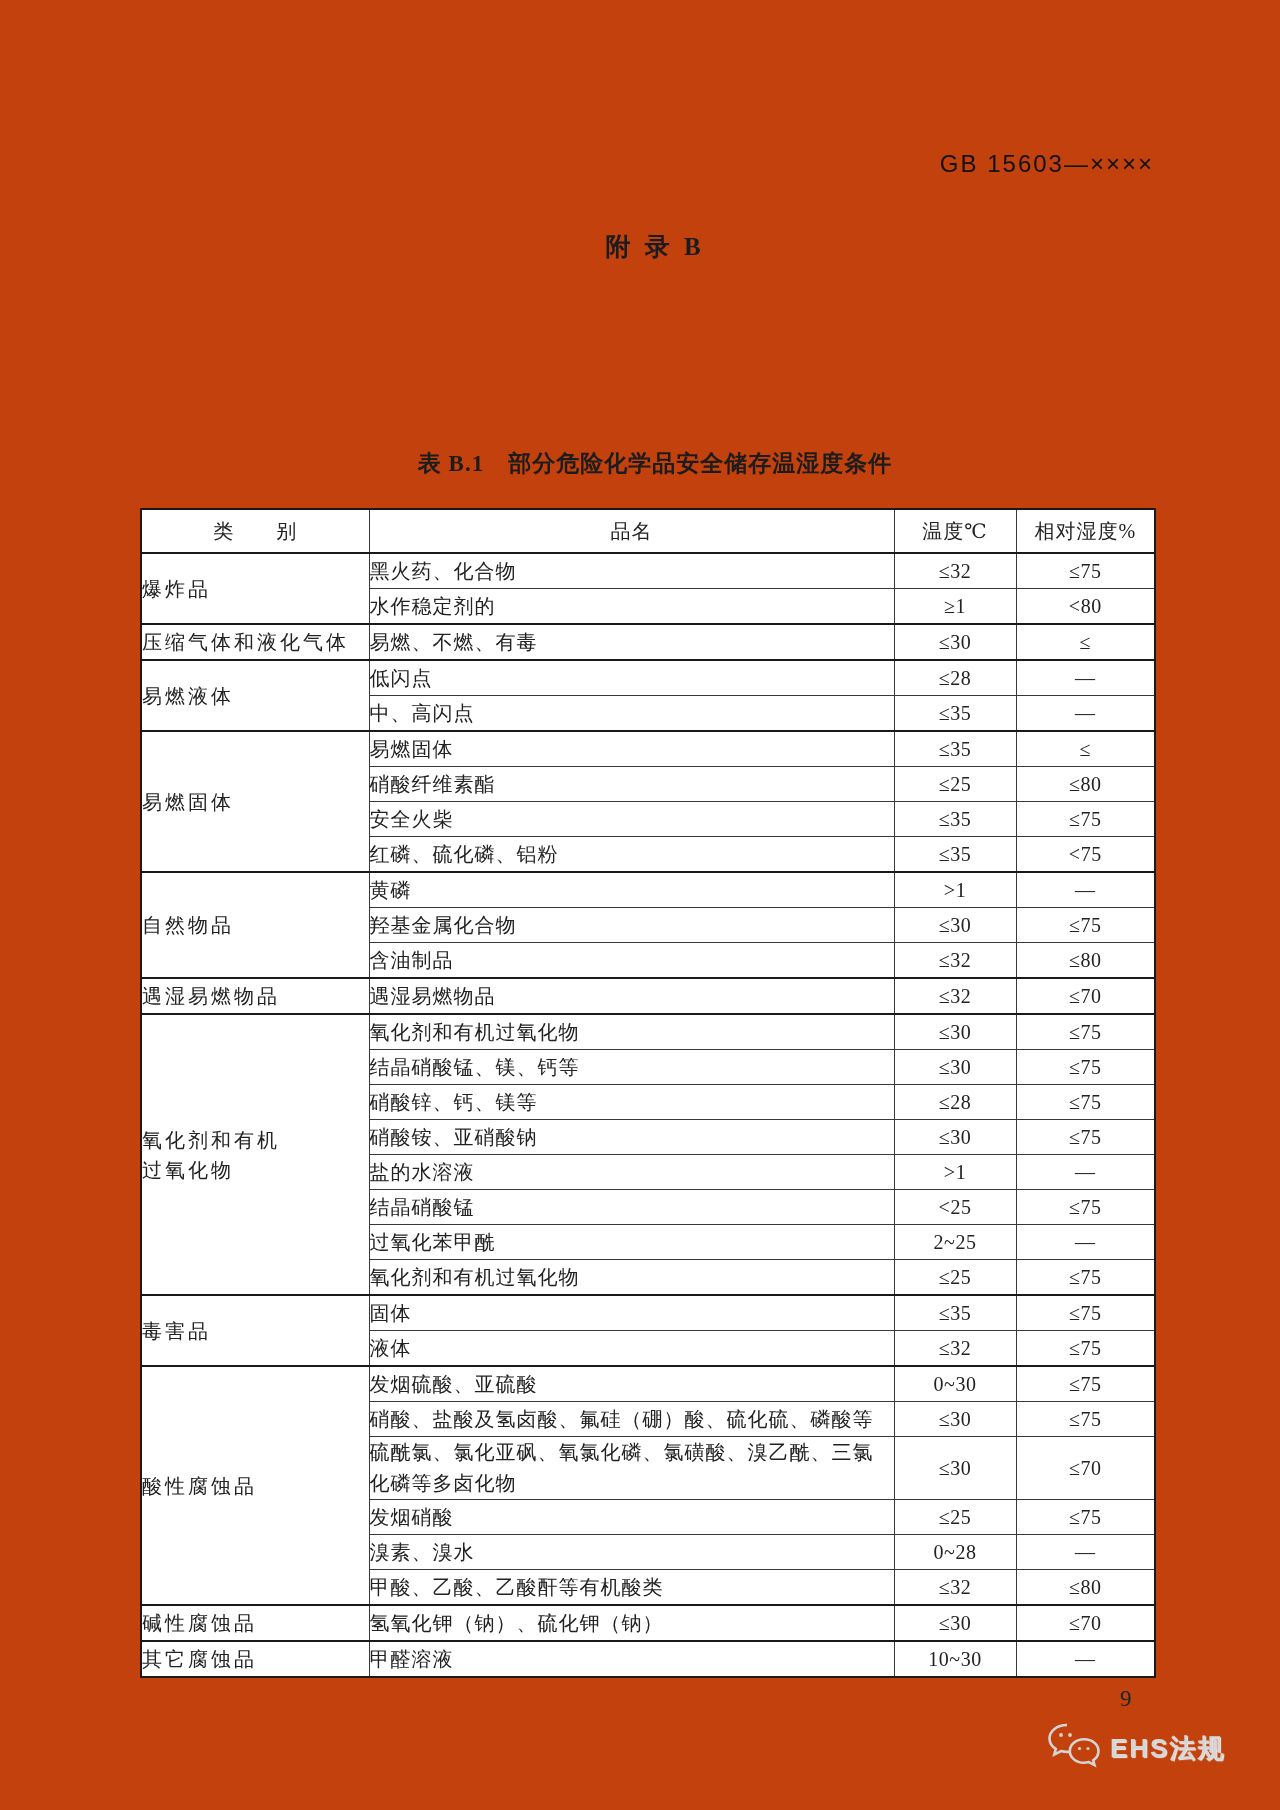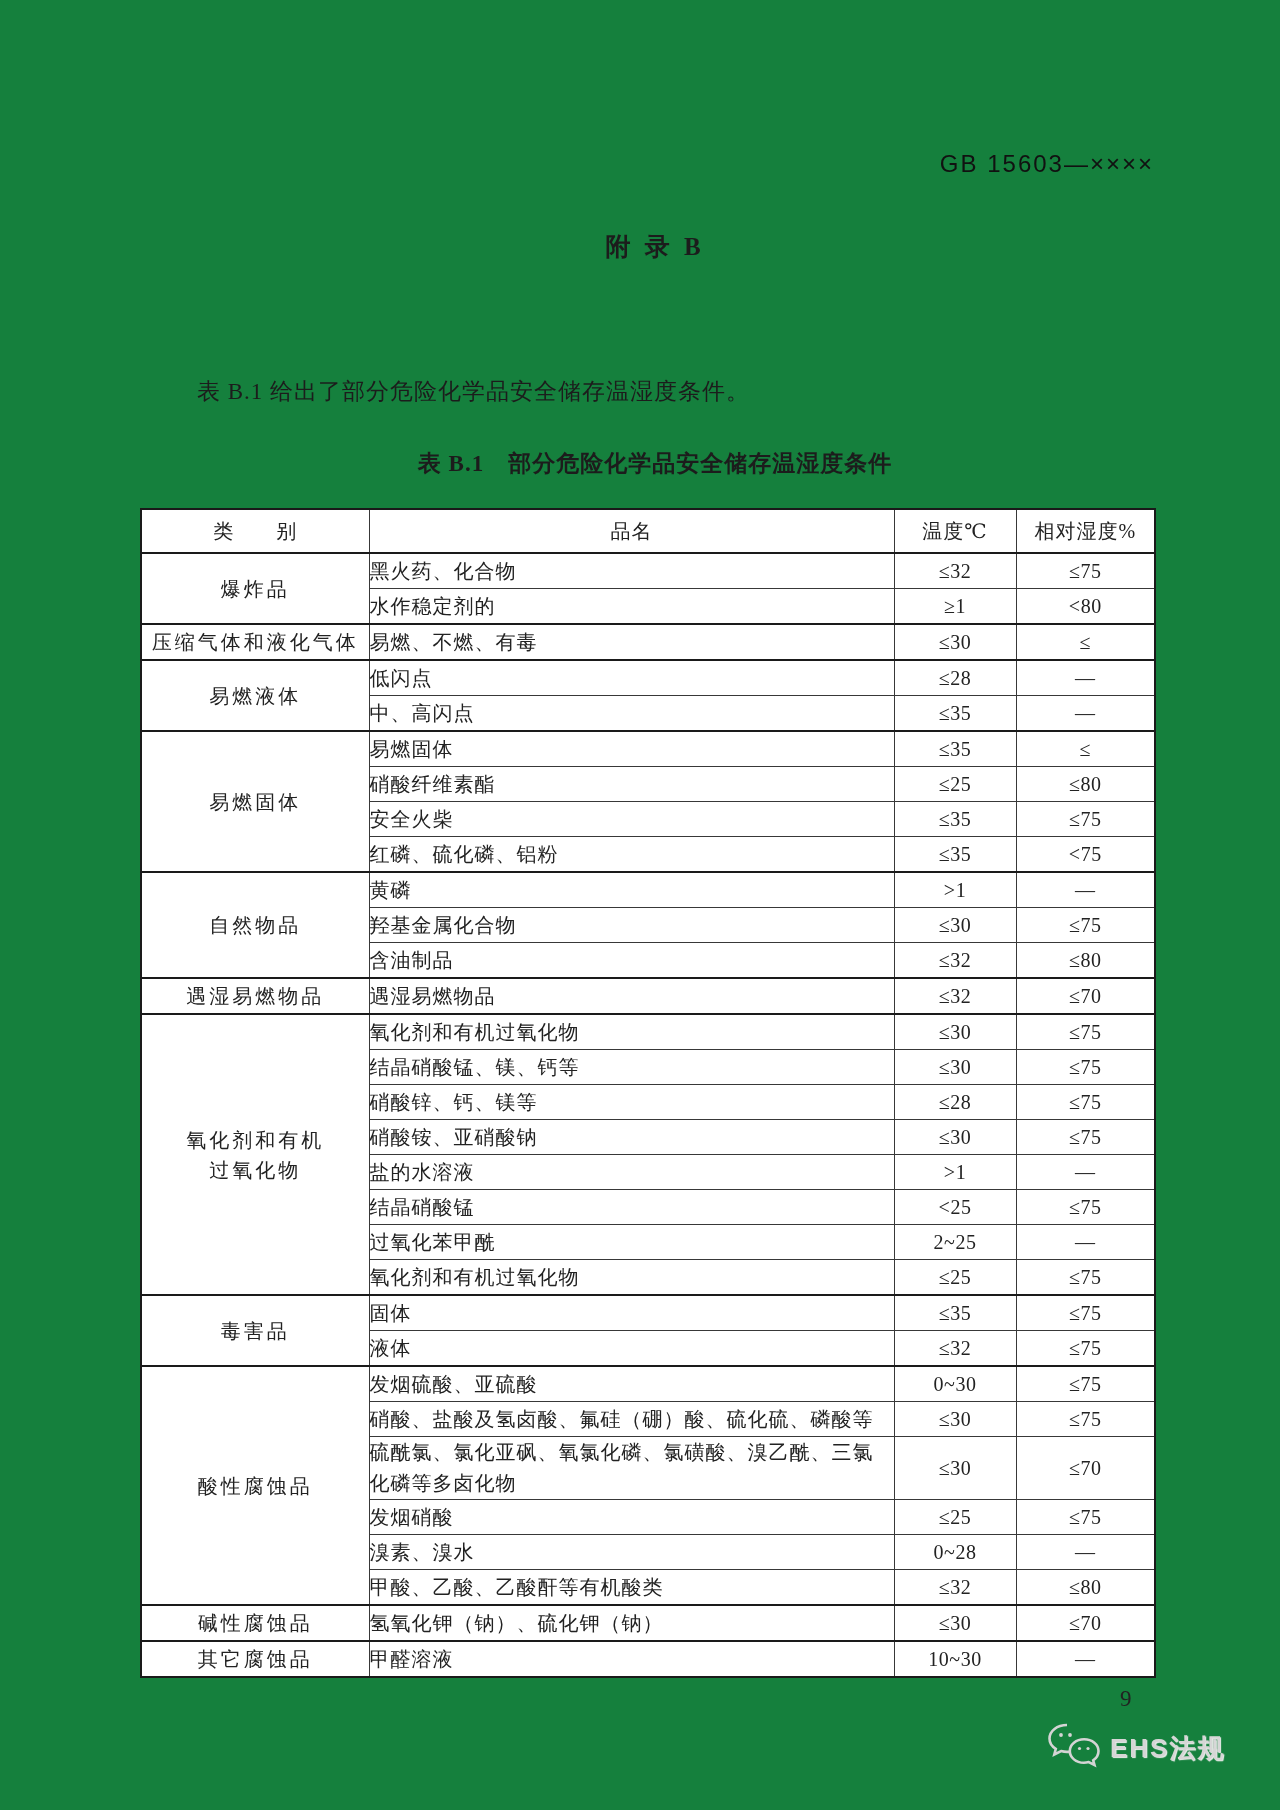--- a/index.html
+++ b/index.html
@@ -1,18 +1,18 @@
 <!DOCTYPE html>
 <html><head>
 <meta charset="utf-8">
 <style>
   html,body { margin:0; padding:0; background:#e8e8e8; }
   .page {
     position:relative; width:1280px; height:1810px; margin:0 auto;
-    background:#15803d; overflow:hidden;
+    background:#c2410c; overflow:hidden;
     font-family:"Liberation Serif","DejaVu Serif",serif; color:#1c1c1c;
   }
   .doc-code {
     position:absolute; top:150px; right:126px;
     font-family:"Liberation Sans","DejaVu Sans",sans-serif;
     font-size:24px; letter-spacing:2px; color:#111;
   }
   .center-block { position:absolute; left:30px; width:1250px; text-align:center; }
   .appendix-title   { top:230px; font-size:25px; font-weight:bold; letter-spacing:4px; }
   .appendix-subtitle{ top:264px; font-size:24px; font-weight:bold; letter-spacing:1px; }
@@ -27,21 +27,21 @@
     position:absolute; left:140px; top:508px; width:1014px;
     border-collapse:collapse; table-layout:fixed;
     border:2px solid #1a1a1a;
   }
   table.storage th, table.storage td {
     border:1px solid #383838; padding:0; font-weight:normal;
     font-size:20px; color:#222; background:#fff;
   }
   table.storage th { height:42px; text-align:center; letter-spacing:1px; }
   table.storage td { height:34px; }
-  td.cat  { text-align:center; letter-spacing:3px; white-space:pre-line; line-height:1.5; }
+  td.cat  { text-align:left; letter-spacing:3px; white-space:pre-line; line-height:1.5; }
   td.name { text-align:left; padding:2px 4px 2px 12px; letter-spacing:1px; line-height:1.55; }
   td.temp, td.hum { text-align:center; letter-spacing:0.5px; }
   tr.group-first td { border-top:2px solid #1a1a1a; }
   table.storage tr.head th { border-bottom:2px solid #1a1a1a; }
   .page-number {
     position:absolute; left:1120px; top:1686px; font-size:23px; color:#222;
   }
   .watermark {
     position:absolute; left:1046px; top:1722px;
     display:flex; align-items:center; gap:6px;
@@ -54,21 +54,20 @@
 </style>
 </head>
 <body>
 
 <div class="page">
 
   <div class="doc-code">GB 15603—××××</div>
 
   <div class="center-block appendix-title">附 录 B</div>
 
-  <div class="intro">表 B.1 给出了部分危险化学品安全储存温湿度条件。</div>
 
   <div class="center-block table-caption">表 B.1　部分危险化学品安全储存温湿度条件</div>
 
   <table class="storage">
     <colgroup>
       <col style="width:228px">
       <col style="width:525px">
       <col style="width:122px">
       <col style="width:139px">
     </colgroup>

